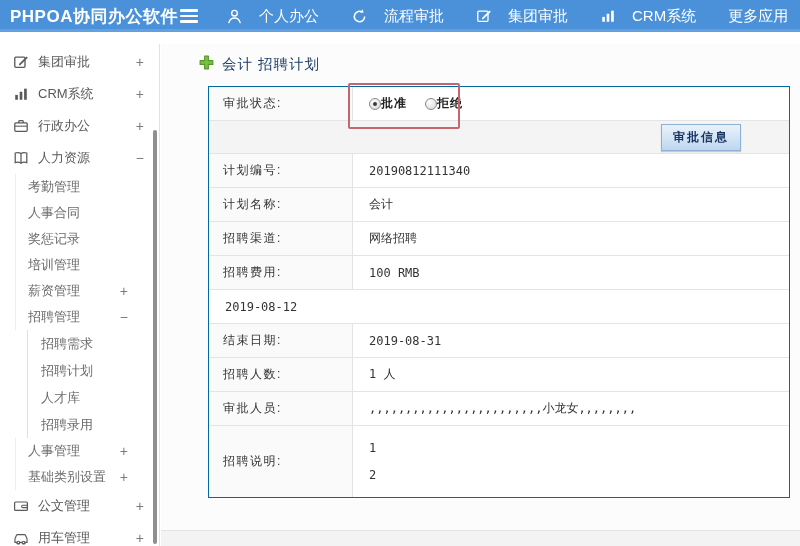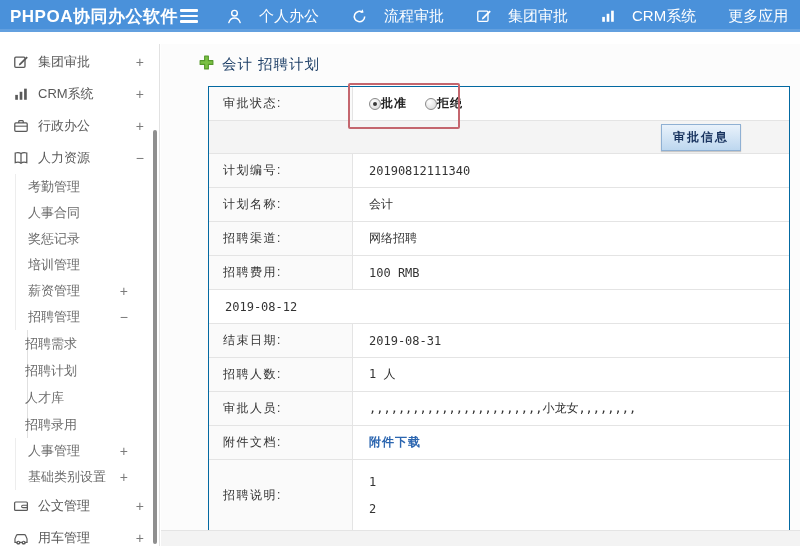--- a/index.html
+++ b/index.html
@@ -21,21 +21,21 @@
 
   
   .sidebar { position:absolute; left:0; top:44px; width:160px; height:502px; background:#fff;
     border-right:1px solid #e2e2e2; overflow:hidden; }
   .side-list { list-style:none; padding-top:2px; }
   .side-item { display:flex; align-items:center; position:relative; color:#595959;
     font-size:13px; cursor:pointer; }
   .side-item.l0 { height:32px; padding-left:13px; gap:9px; }
   .side-item.l1 { height:26px; padding-left:28px; color:#6b6b6b;
     background:linear-gradient(#ededed,#ededed) 15px 0/1px 100% no-repeat; }
-  .side-item.l2 { height:27px; padding-left:25px; color:#6b6b6b;
+  .side-item.l2 { height:27px; padding-left:41px; color:#6b6b6b;
     background:linear-gradient(#e0e0e0,#e0e0e0) 27px 0/1px 100% no-repeat; }
   .side-item .sicon { display:flex; align-items:center; color:#5a5a5a; }
   .side-item .toggle { position:absolute; font-size:14px; color:#7b7b7b; top:50%;
     transform:translateY(-50%); }
   .side-item.l0 .toggle { right:15px; }
   .side-item.l1 .toggle { right:31px; }
   .side-scrollbar { position:absolute; right:2px; top:86px; width:4px; height:414px;
     background:#8f8f8f; border-radius:2px; cursor:pointer; }
 
   
@@ -296,26 +296,20 @@
           <div class="cell-value">2019-08-31</div>
         </div>
         <div class="trow">
           <div class="cell-label">招聘人数:</div>
           <div class="cell-value">1 人</div>
         </div>
         <div class="trow">
           <div class="cell-label">审批人员:</div>
           <div class="cell-value">,,,,,,,,,,,,,,,,,,,,,,,,小龙女,,,,,,,,</div>
         </div>
-        <div class="trow">
-          <div class="cell-label">附件文档:</div>
-          <div class="cell-value">
-            <span class="link">附件下载</span>
-          </div>
-        </div>
         <div class="trow multiline">
           <div class="cell-label">招聘说明:</div>
           <div class="cell-value">
             <div>1</div>
             <div>2</div>
           </div>
         </div>
       </div>
   </div>
 

